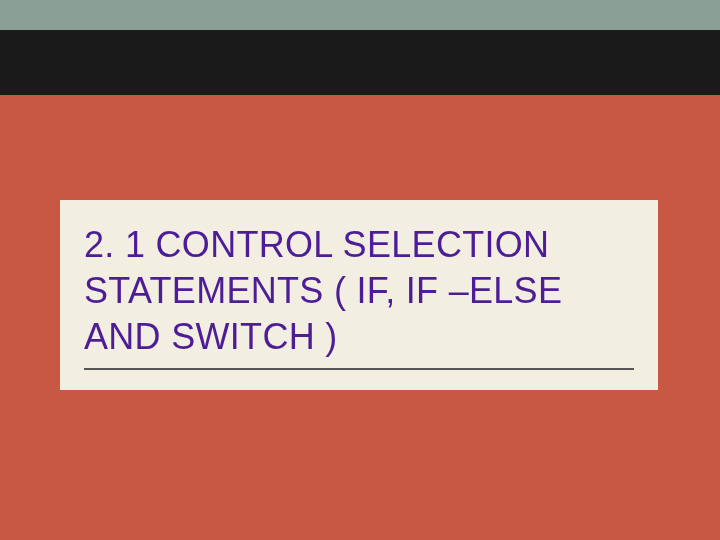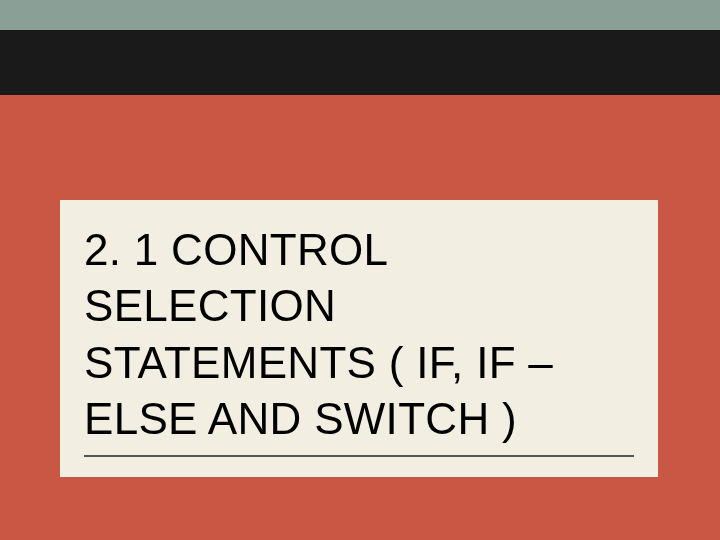--- a/index.html
+++ b/index.html
@@ -37,23 +37,23 @@
     }
     .title-box {
       position: absolute;
       top: 200px;
       left: 60px;
       right: 62px;
       background: #f3eee2;
       padding: 22px 24px 20px 24px;
     }
     .title-text {
-      font-size: 44px;
+      font-size: 36px;
       font-weight: 400;
-      color: #000000;
+      color: #4c1d95;
       line-height: 1.28;
       letter-spacing: 0.3px;
       border-bottom: 2px solid #555;
       padding-bottom: 8px;
     }
   </style>
 </head>
 <body>
 
 <div class="slide">

